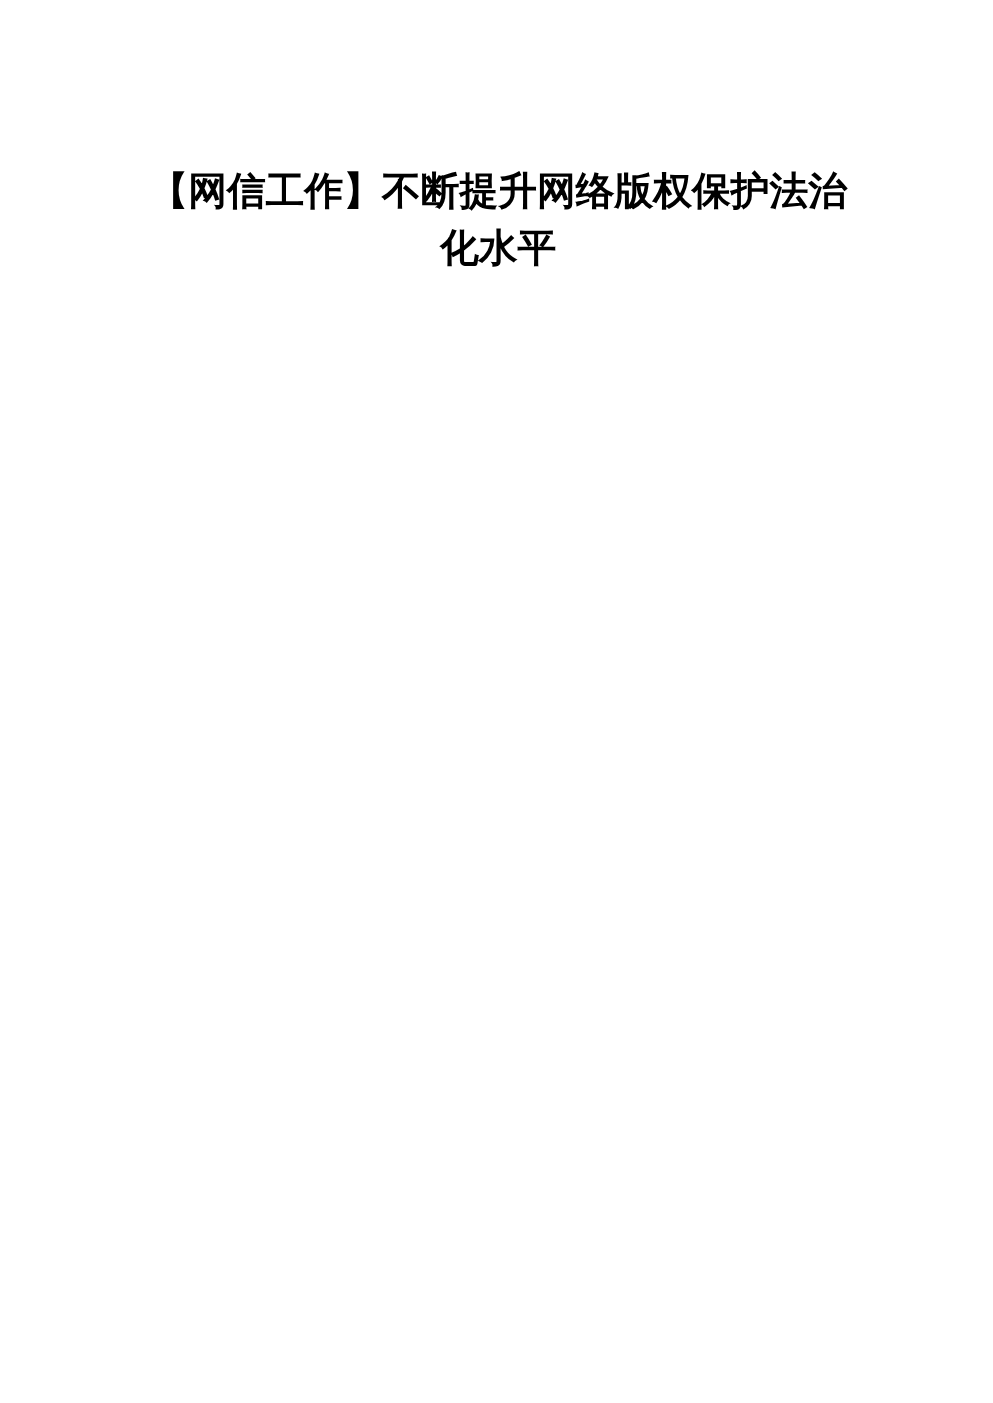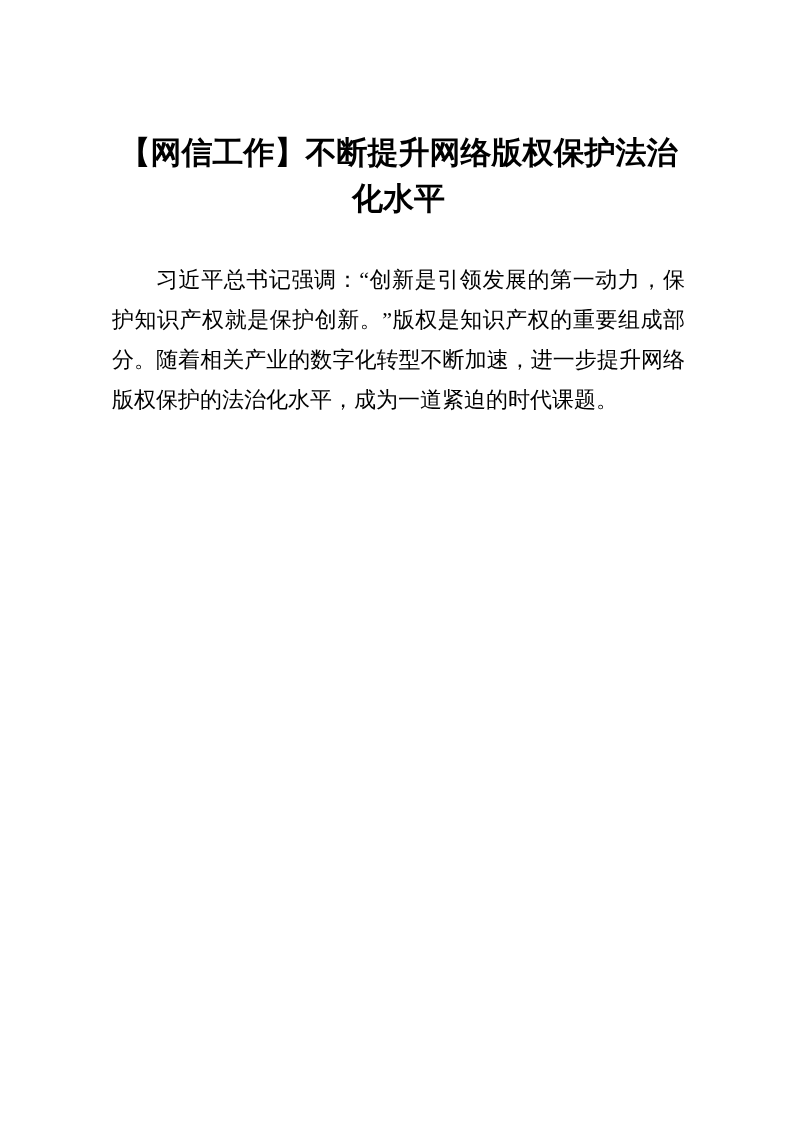--- a/index.html
+++ b/index.html
@@ -42,15 +42,14 @@
     word-break: normal;
     overflow-wrap: break-word;
   }
 </style>
 </head>
 <body>
 
 <div class="page">
   <h1 class="doc-title">【网信工作】不断提升网络版权保护法治化水平</h1>
 
-  <p class="body-para">习近平总书记强调：“创新是引领发展的第一动力，保护知识产权就是保护创新。”版权是知识产权的重要组成部分。随着相关产业的数字化转型不断加速，进一步提升网络版权保护的法治化水平，成为一道紧迫的时代课题。</p>
 
 </div>
 
 </body></html>

